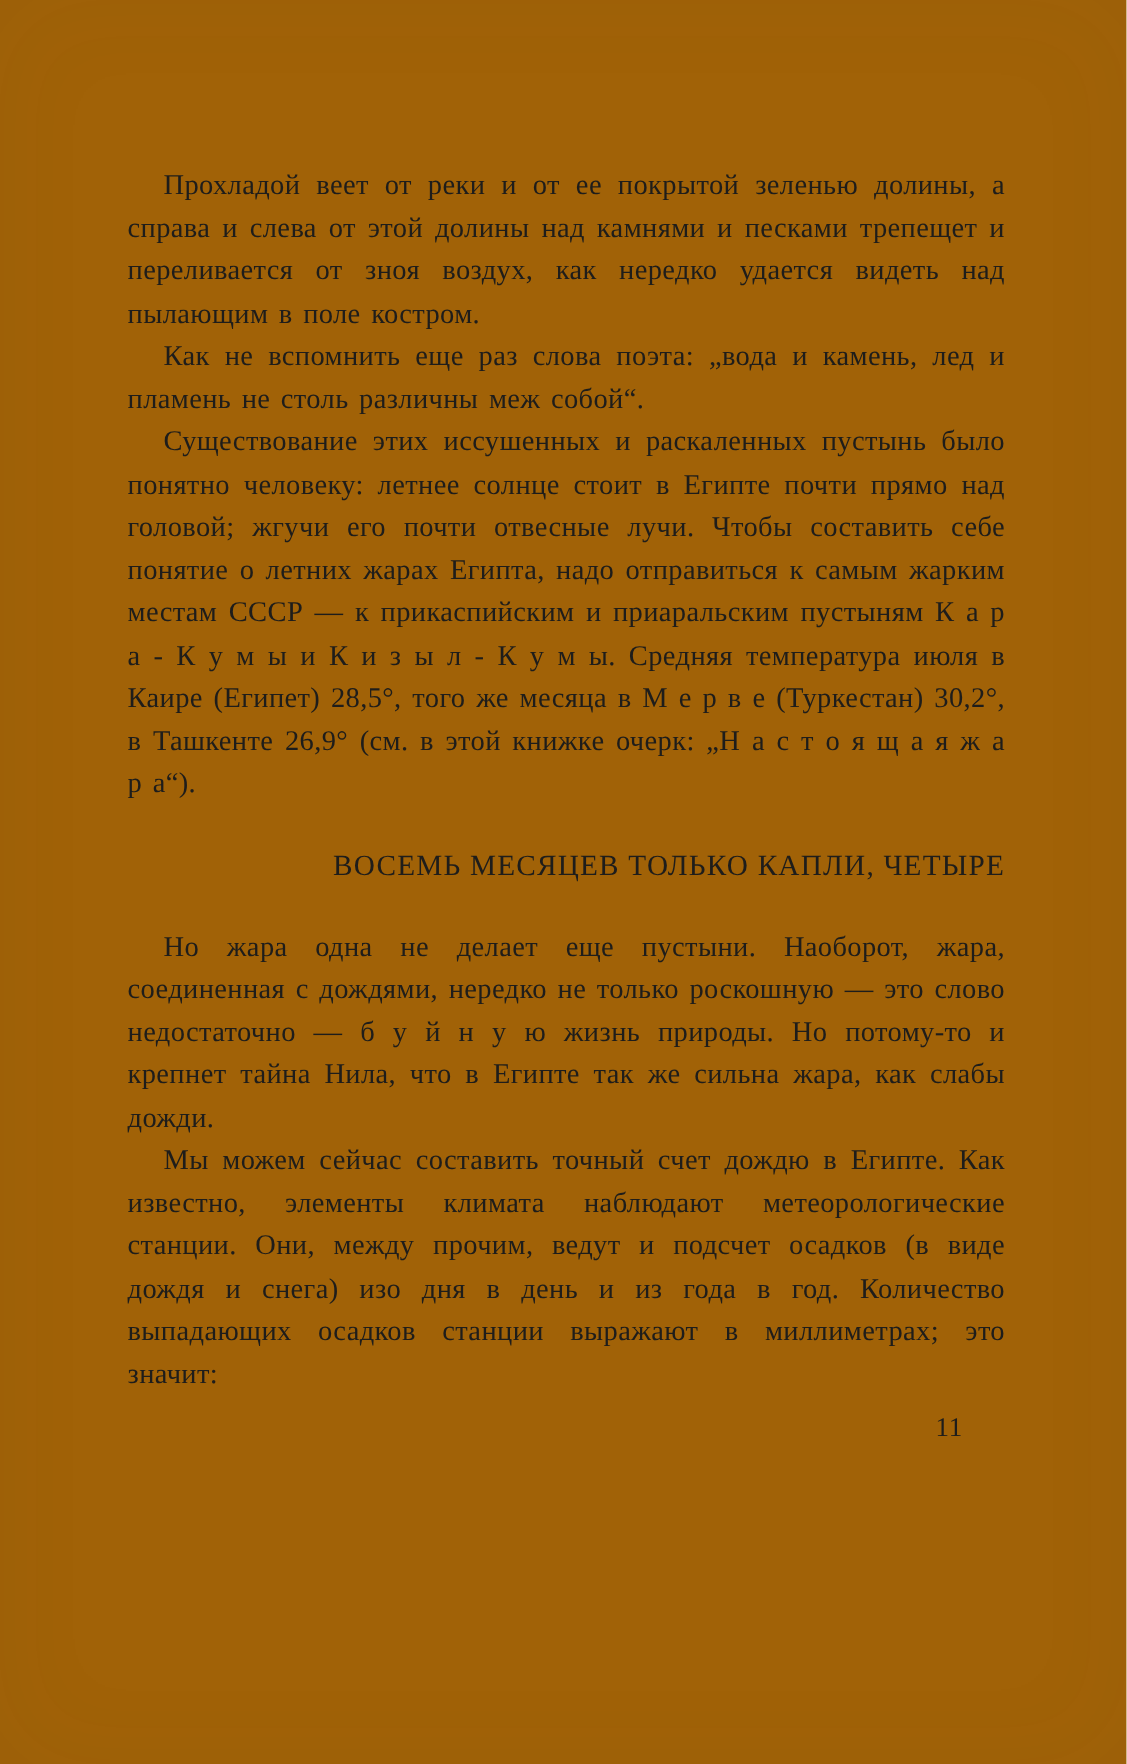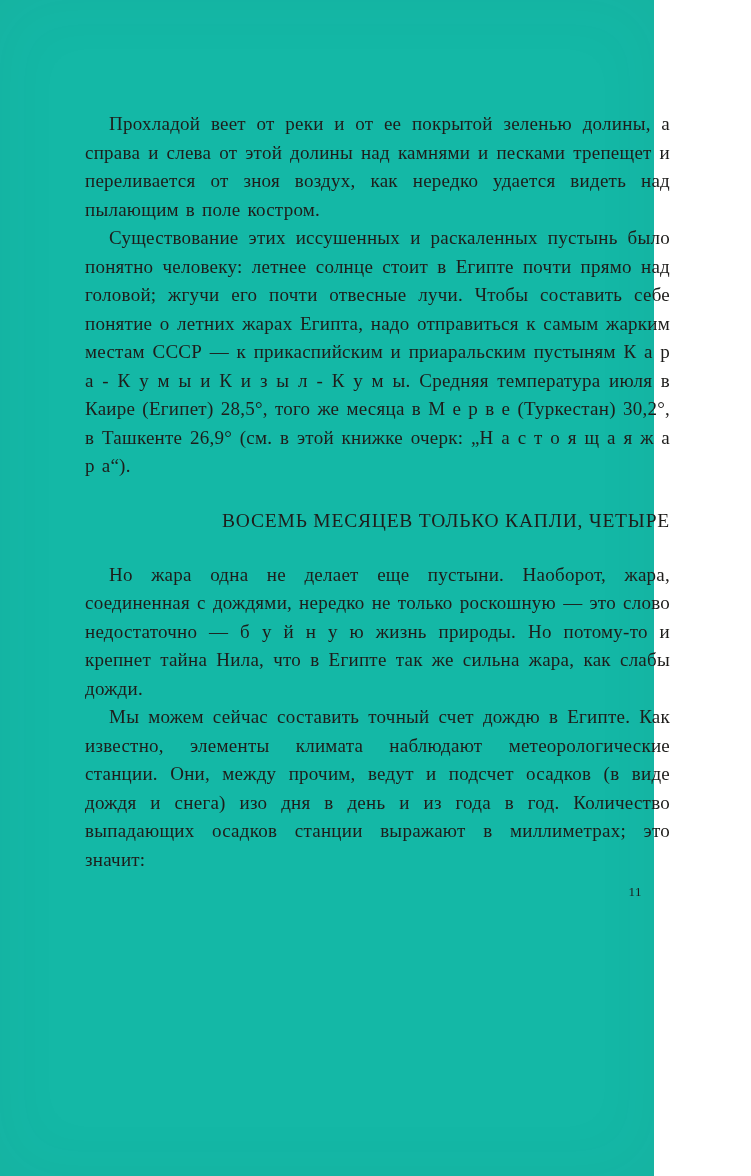--- a/index.html
+++ b/index.html
@@ -5,23 +5,23 @@
   * { margin: 0; padding: 0; box-sizing: border-box; }
   html, body { background: #ffffff; }
   body {
     width: 751px;
     height: 1176px;
     overflow: hidden;
     font-family: "Liberation Serif", "DejaVu Serif", serif;
   }
   .scan-page {
     position: relative;
-    width: 654px;
+    width: 751px;
     height: 1176px;
-    background: #14b8a6;
+    background: #a16207;
     box-shadow: inset 0 0 70px rgba(80,80,70,0.05);
     color: #1e1d1b;
   }
   .text-block {
     position: absolute;
     left: 85px;
     top: 110px;
     width: 585px;
   }
   .para {
@@ -39,31 +39,32 @@
     font-weight: normal;
     font-size: 19.5px;
     line-height: 28px;
     letter-spacing: 0.8px;
   }
   .heading-line { display: block; text-align: right; }
   .page-number {
     margin-top: 10px;
     text-align: right;
     padding-right: 28px;
-    font-size: 13px;
+    font-size: 18px;
     letter-spacing: 0.5px;
   }
 </style>
 </head>
 <body>
 
 <div class="scan-page">
   <div class="text-block">
 
     <p class="para">Прохладой веет от реки и от ее покрытой зеленью долины, а справа и слева от этой долины над камнями и песками трепещет и переливается от зноя воздух, как нередко удается видеть над пылающим в поле костром.</p>
+    <p class="para">Как не вспомнить еще раз слова поэта: „вода и камень, лед и пламень не столь различны меж собой“.</p>
     <p class="para">Существование этих иссушенных и раскаленных пустынь было понятно человеку: летнее солнце стоит в Египте почти прямо над головой; жгучи его почти отвесные лучи. Чтобы составить себе понятие о летних жарах Египта, надо отправиться к самым жарким местам СССР — к прикаспийским и приаральским пустыням К а р а - К у м ы и К и з ы л - К у м ы. Средняя температура июля в Каире (Египет) 28,5°, того же месяца в М е р в е (Туркестан) 30,2°, в Ташкенте 26,9° (см. в этой книжке очерк: „Н а с т о я щ а я  ж а р а“).</p>
 
     <h2 class="heading">
       <span class="heading-line">ВОСЕМЬ МЕСЯЦЕВ ТОЛЬКО КАПЛИ, ЧЕТЫРЕ</span>
     </h2>
 
     <p class="para">Но жара одна не делает еще пустыни. Наоборот, жара, соединенная с дождями, нередко не только роскошную — это слово недостаточно — б у й н у ю  жизнь природы. Но потому-то и крепнет тайна Нила, что в Египте так же сильна жара, как слабы дожди.</p>
     <p class="para">Мы можем сейчас составить точный счет дождю в Египте. Как известно, элементы климата наблюдают метеорологические станции. Они, между прочим, ведут и подсчет осадков (в виде дождя и снега) изо дня в день и из года в год. Количество выпадающих осадков станции выражают в миллиметрах; это значит:</p>
 
     <div class="page-number">11</div>

